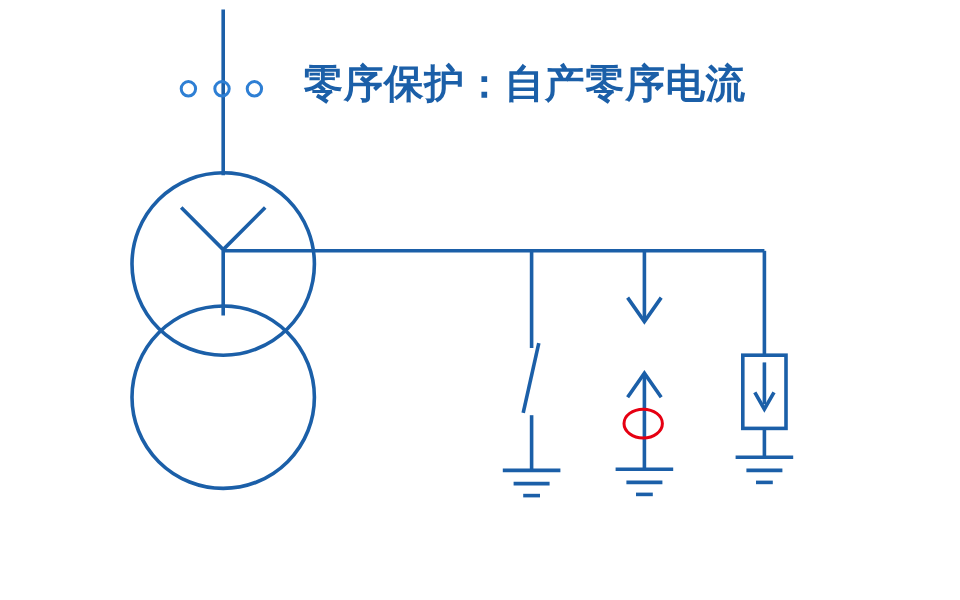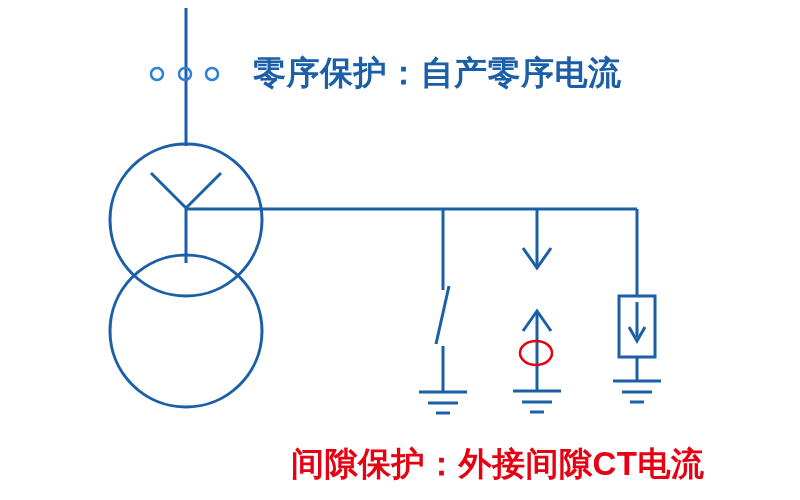--- a/index.html
+++ b/index.html
@@ -6,21 +6,21 @@
     margin: 0;
     padding: 0;
     background: #ffffff;
   }
   #stage {
     position: relative;
     width: 800px;
     height: 500px;
     background: var(--background, #ffffff);
     overflow: hidden;
-    font-family: Liberation Sans, sans-serif;
+    font-family: Liberation Mono, monospace;
   }
   #stage svg {
     position: absolute;
     left: 0;
     top: 0;
   }
   .blue-stroke {
     stroke: var(--line-blue, #1b5fa8);
     stroke-width: 3;
     fill: none;
@@ -105,15 +105,14 @@
       <g>
         <line class="blue-stroke" x1="613" y1="381" x2="661" y2="381"></line>
         <line class="blue-stroke" x1="622" y1="392" x2="652" y2="392"></line>
         <line class="blue-stroke" x1="630" y1="402" x2="644" y2="402"></line>
       </g>
     </g>
   </svg>
 
   <div class="diagram-label label-blue" style="left: 253px; top: 56px;">零序保护：自产零序电流</div>
 
-  <div class="diagram-label label-red" style="left: 291px; top: 447px;">间隙保护：外接间隙CT电流</div>
 
 </div>
 
 </body></html>

